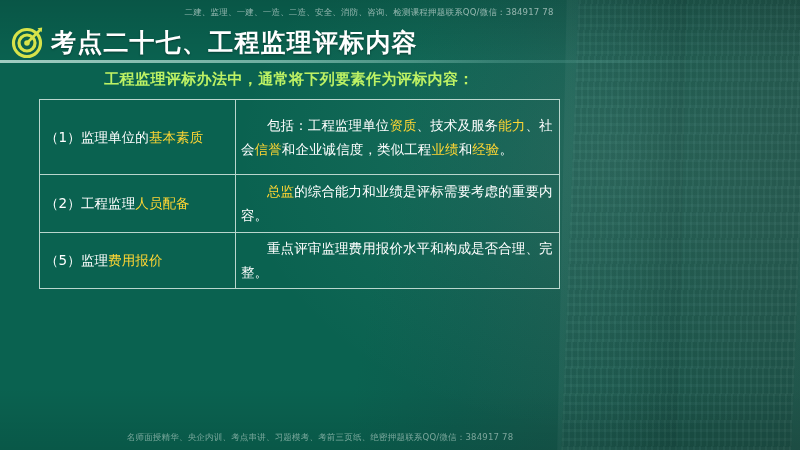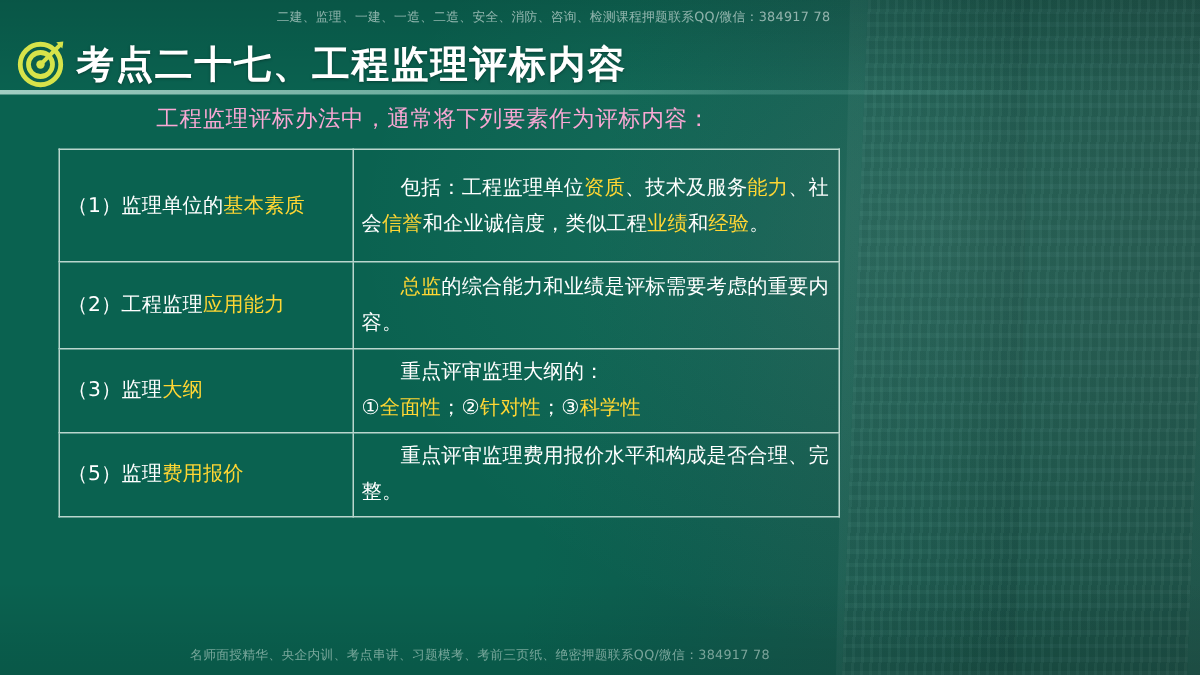--- a/index.html
+++ b/index.html
@@ -147,22 +147,22 @@
   }
 
   
   .subtitle {
     position: absolute;
     top: 70px;
     left: 39px;
     width: 500px;
     text-align: center;
     font-size: 15px;
-    font-weight: normal;
-    color: #f9a8d4;
+    font-weight: bold;
+    color: #bef264;
     letter-spacing: 0.4px;
     white-space: nowrap;
     z-index: 5;
   }
 
   
   .tbl {
     position: absolute;
     left: 39px;
     top: 99px;
@@ -251,32 +251,24 @@
         <tr class="r1">
           <td class="col-left">
             <span class="inner"><span>（1）监理单位的</span><span class="hl">基本素质</span></span>
           </td>
           <td class="col-right">
             <span class="inner"><span>包括：工程监理单位</span><span class="hl">资质</span><span>、技术及服务</span><span class="hl">能力</span><span>、社会</span><span class="hl">信誉</span><span>和企业诚信度，类似工程</span><span class="hl">业绩</span><span>和</span><span class="hl">经验</span><span>。</span></span>
           </td>
         </tr>
         <tr class="r2">
           <td class="col-left">
-            <span class="inner"><span>（2）工程监理</span><span class="hl">应用能力</span></span>
+            <span class="inner"><span>（2）工程监理</span><span class="hl">人员配备</span></span>
           </td>
           <td class="col-right">
             <span class="inner"><span class="hl">总监</span><span>的综合能力和业绩是评标需要考虑的重要内容。</span></span>
-          </td>
-        </tr>
-        <tr class="r3">
-          <td class="col-left">
-            <span class="inner"><span>（3）监理</span><span class="hl">大纲</span></span>
-          </td>
-          <td class="col-right">
-            <span class="inner"><span>重点评审监理大纲的：</span><br><span>①</span><span class="hl">全面性</span><span>；②</span><span class="hl">针对性</span><span>；③</span><span class="hl">科学性</span></span>
           </td>
         </tr>
         <tr class="r5">
           <td class="col-left">
             <span class="inner"><span>（5）监理</span><span class="hl">费用报价</span></span>
           </td>
           <td class="col-right">
             <span class="inner"><span>重点评审监理费用报价水平和构成是否合理、完整。</span></span>
           </td>
         </tr>

